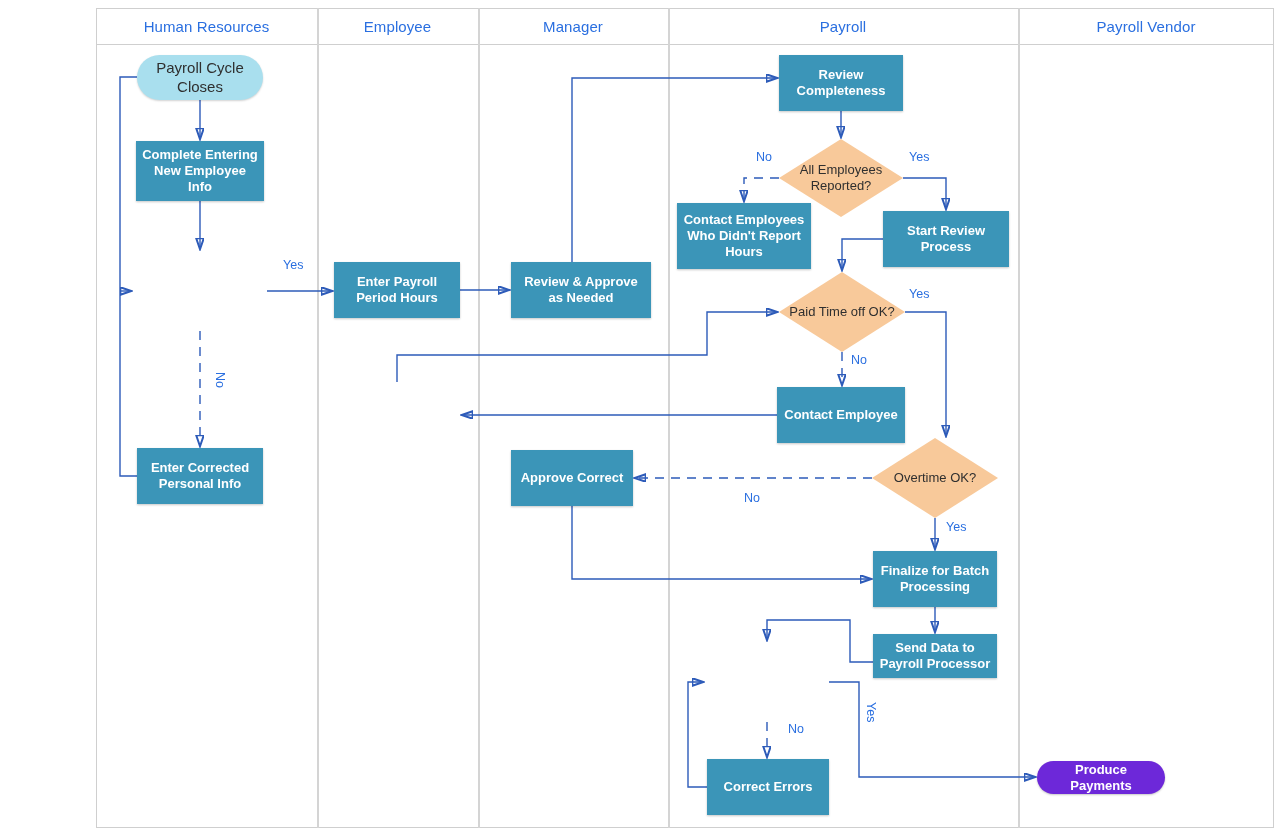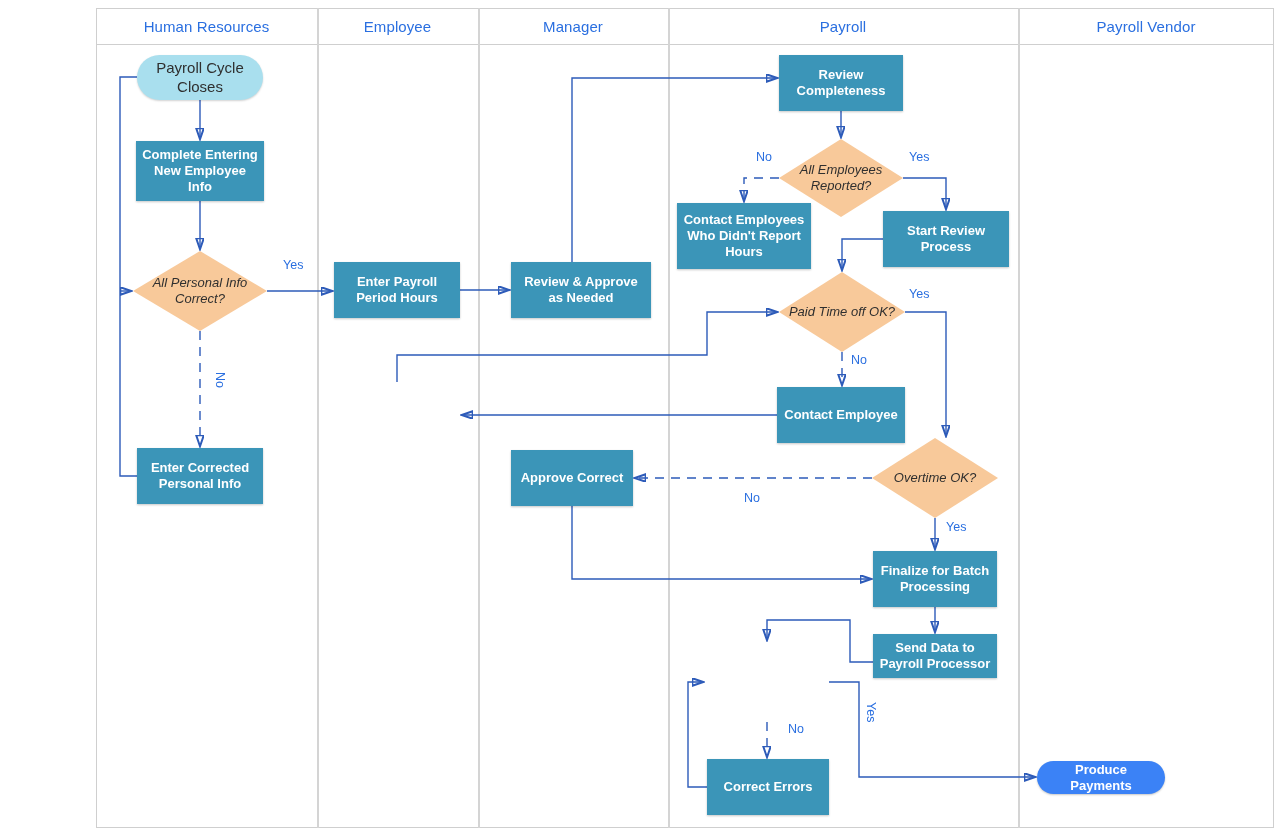--- a/index.html
+++ b/index.html
@@ -14,23 +14,23 @@
   .lane-title{position:absolute;top:16px;height:22px;line-height:22px;text-align:center;
               color:#2a6fe0;font-size:15px;font-weight:400;letter-spacing:.1px;}
 
   
   .node{position:absolute;box-sizing:border-box;display:flex;align-items:center;
         justify-content:center;text-align:center;line-height:1.22;}
   .proc{background:#3b95b8;color:#ffffff;font-size:13px;font-weight:bold;
         box-shadow:0 1px 2px rgba(0,0,0,.22);padding:2px 6px;}
   .term-start{background:#a9dfee;color:#2f2f2f;font-size:15px;font-weight:400;
         border-radius:26px;box-shadow:0 1px 2px rgba(0,0,0,.18);}
-  .term-end{background:#3b82f6;color:#ffffff;font-size:13px;font-weight:bold;
+  .term-end{background:#6d28d9;color:#ffffff;font-size:13px;font-weight:bold;
         border-radius:24px;box-shadow:0 1px 2px rgba(0,0,0,.22);padding:0 8px;}
-  .dec-wrap{position:absolute;font-style:italic;}
+  .dec-wrap{position:absolute;}
   .dec-shape{position:absolute;inset:0;background:#f8c99a;
              clip-path:polygon(50% 0,100% 50%,50% 100%,0 50%);}
   .dec-text{position:absolute;inset:0;display:flex;align-items:center;justify-content:center;
             text-align:center;color:#2f2f2f;font-size:13px;line-height:1.25;}
 
   
   .elabel{position:absolute;color:#2a6fe0;font-size:12.5px;white-space:nowrap;}
   .elabel.rot{transform:rotate(90deg);transform-origin:left top;}
 
   svg.links{position:absolute;left:0;top:0;width:1274px;height:836px;pointer-events:none;}
@@ -108,24 +108,20 @@
 
     <path d="M707,787 L688,787 L688,682 L703,682" marker-end="url(#arw)"></path>
 
     <path d="M829,682 L859,682 L859,777 L1035,777" marker-end="url(#arw)"></path>
   </svg>
 
   <div class="node term-start" style="left:137px;top:55px;width:126px;height:45px">Payroll Cycle Closes</div>
 
   <div class="node proc" style="left:136px;top:141px;width:128px;height:60px">Complete Entering New Employee Info</div>
 
-  <div class="dec-wrap" style="left:133px;top:251px;width:134px;height:80px">
-    <div class="dec-shape"></div>
-    <div class="dec-text">All Personal Info Correct?</div>
-  </div>
 
   <div class="node proc" style="left:137px;top:448px;width:126px;height:56px">Enter Corrected Personal Info</div>
 
   <div class="node proc" style="left:334px;top:262px;width:126px;height:56px">Enter Payroll Period Hours</div>
 
 
   <div class="node proc" style="left:511px;top:262px;width:140px;height:56px">Review &amp; Approve as Needed</div>
 
   <div class="node proc" style="left:511px;top:450px;width:122px;height:56px">Approve Correct</div>
 

